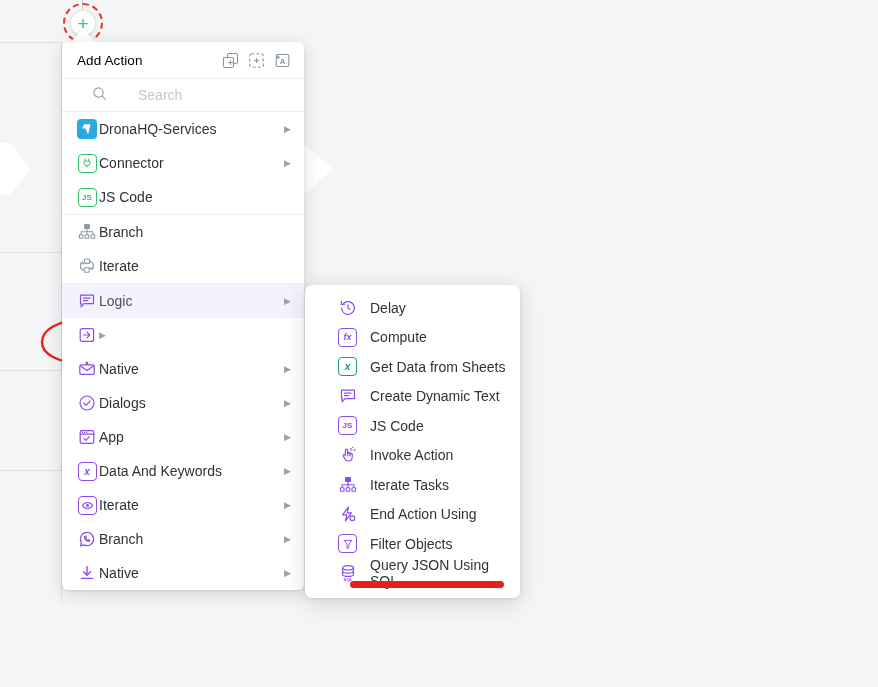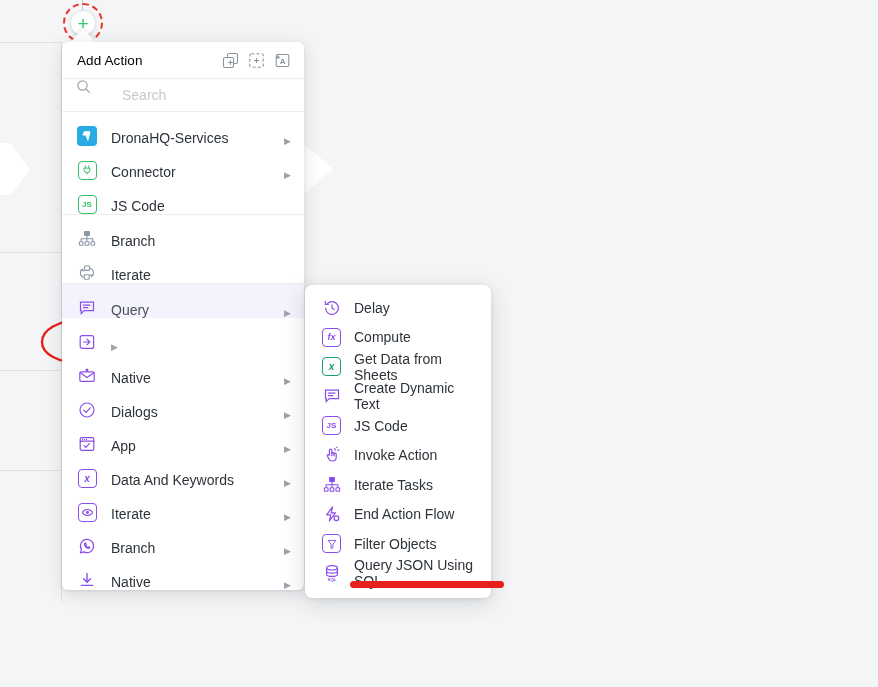--- a/index.html
+++ b/index.html
@@ -122,22 +122,22 @@
     font-size: 13.5px;
     color: #000000;
     letter-spacing: .1px;
     flex: 1;
   }
   .header-icons { display: flex; gap: 9px; align-items: center; }
   .header-icons svg { display: block; }
 
   .search-row {
     height: 33px;
-    display: flex; 
-    padding: 0 14px;
+    display: flex; align-items: center;
+    padding: 0 30px;
     border-bottom: 1px solid #eceef0;
     gap: 19px;
   }
   .search-caret {
     width: 1px; height: 15px;
     background: #9aa5af;
     margin-right: -7px;
   }
   .search-input {
     border: 0; outline: 0;
@@ -146,24 +146,24 @@
     color: #6b7780;
     background: transparent;
     flex: 1;
   }
   .search-input::placeholder { color: #c3c9ce; }
 
   .menu-group { border-bottom: 1px solid #eceef0; }
   .menu-group:last-child { border-bottom: 0; }
 
   .menu-item {
-    display: flex; align-items: flex-end;
+    display: flex; align-items: center;
     height: 34px;
     padding: 0 13px 0 15px;
-    gap: 14px;
+    gap: 2px;
     cursor: default;
   }
   .menu-item.active { background: #f4f3fd; }
   .menu-item .mi-icon {
     width: 20px; height: 20px;
     display: flex; align-items: center; justify-content: center;
     flex: 0 0 20px;
   }
   .menu-item .mi-icon svg { display: block; }
   .menu-item .mi-label {
@@ -175,25 +175,25 @@
   .menu-item .mi-arrow {
     color: #9aa3ab;
     font-size: 9px;
     line-height: 1;
   }
 
   
   #submenu-panel {
     position: absolute;
     left: 305px; top: 285px;
-    width: 186px;
+    width: 215px;
     background: #ffffff;
     border-radius: 7px;
     box-shadow: 0 5px 22px rgba(28,37,52,.16), 0 1px 4px rgba(28,37,52,.10);
-    padding: 8px 0 10px 0;
+    padding: 8px 0 10px 16px;
   }
   .submenu-item {
     display: flex; align-items: center;
     height: 29.5px;
     padding: 0 14px 0 16px;
     gap: 13px;
     cursor: default;
   }
   .submenu-item .si-icon {
     width: 20px; height: 20px;
@@ -353,21 +353,21 @@
 
     <div class="menu-group">
 
       <div class="menu-item active">
         <span class="mi-icon">
           <svg width="18" height="18" viewBox="0 0 18 18" fill="none" stroke="#8a4dea" stroke-width="1.2" stroke-linecap="round">
             <path d="M2.5 3.2h13v8.4H6.2L3.2 14.6v-3H2.5z"></path>
             <path d="M5.4 6.2h6.6M5.4 8.6h4.4"></path>
           </svg>
         </span>
-        <span class="mi-label">Query</span>
+        <span class="mi-label">Logic</span>
         <span class="mi-arrow">▶</span>
       </div>
 
       <div class="menu-item">
         <span class="mi-icon">
           <svg width="18" height="18" viewBox="0 0 18 18" fill="none" stroke="#8a4dea" stroke-width="1.2" stroke-linecap="round" stroke-linejoin="round">
             <rect x="2.2" y="2.6" width="13.4" height="12.8" rx="2"></rect>
             <path d="M5.5 9h6M9 6.2L11.8 9 9 11.8"></path>
           </svg>
         </span>
@@ -528,21 +528,21 @@
       <span class="si-label">Iterate Tasks</span>
     </div>
 
     <div class="submenu-item">
       <span class="si-icon">
         <svg width="18" height="18" viewBox="0 0 18 18" fill="none" stroke="#8a4dea" stroke-width="1.2" stroke-linecap="round" stroke-linejoin="round">
           <path d="M9.6 1.8L3.6 9.8h4.2l-1.4 6 6-8h-4.2z"></path>
           <circle cx="13.4" cy="13.2" r="2.4"></circle>
         </svg>
       </span>
-      <span class="si-label">End Action Flow</span>
+      <span class="si-label">End Action Using</span>
     </div>
 
     <div class="submenu-item">
       <span class="si-icon">
         <span class="icon-tile-outline-p">
           <svg width="12" height="12" viewBox="0 0 14 14" fill="none" stroke="#8a4dea" stroke-width="1.1" stroke-linejoin="round">
             <path d="M2.4 2.8h9.2l-3.5 4.3v4L5.9 12.4V7.1z"></path>
           </svg>
         </span>
       </span>

